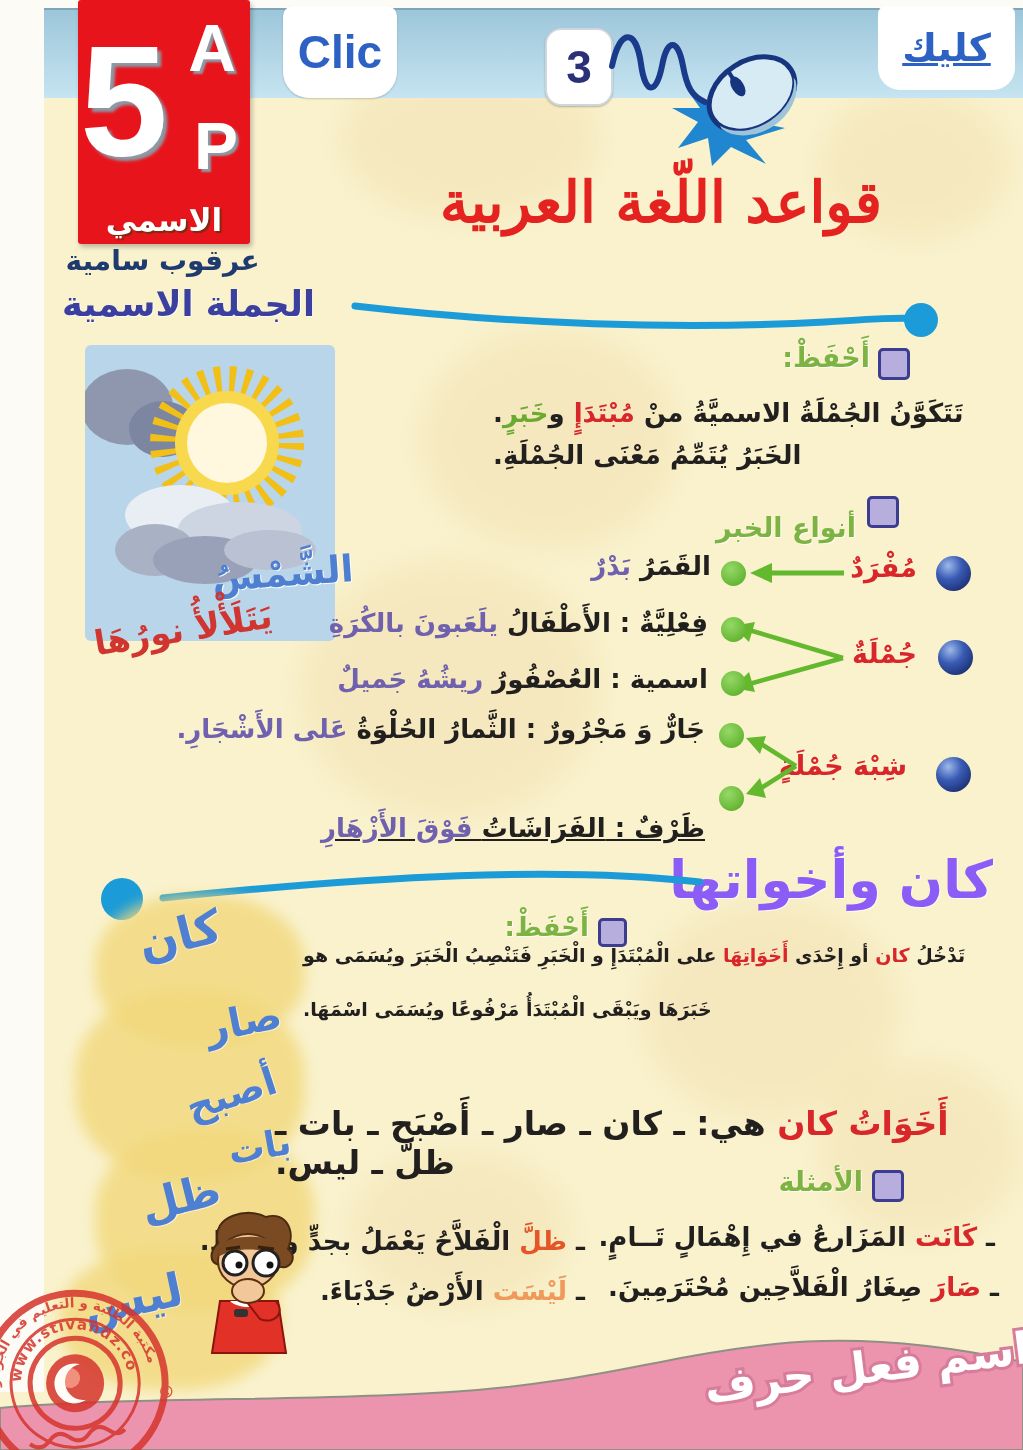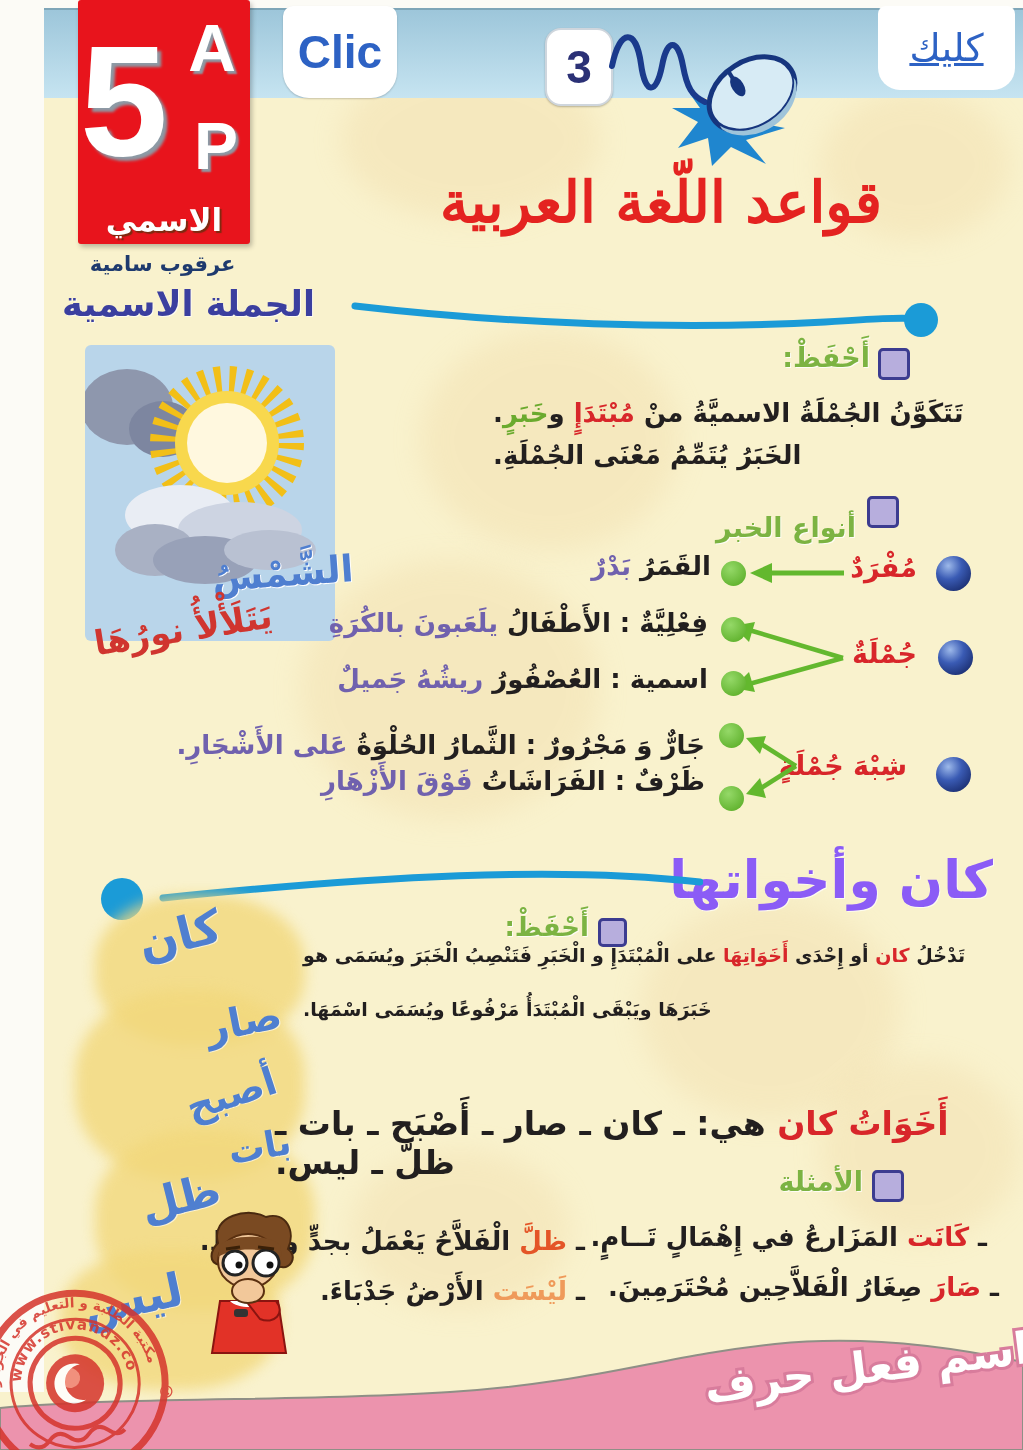--- a/index.html
+++ b/index.html
@@ -15,39 +15,39 @@
   .margin-left{position:absolute;left:0;top:0;width:44px;height:1392px;background:#fcfbf6;}
   .top-strip{position:absolute;left:0;top:0;width:1023px;height:8px;background:#fcfbf6;}
   .band{position:absolute;left:44px;top:8px;right:0;height:88px;
         background:linear-gradient(#9dc6da,#c6e4f1);border-top:2px solid #7fa6b8;}
   .clic-box{position:absolute;left:283px;top:6px;width:114px;height:92px;background:#fff;
             border-radius:10px 10px 26px 26px;box-shadow:0 1px 2px rgba(0,0,0,.2);
             display:flex;align-items:center;justify-content:center;}
   .clic-text{font-family:"Liberation Sans",sans-serif;font-weight:bold;font-size:46px;color:#2d62c4;}
   .klik-box{position:absolute;left:878px;top:6px;width:137px;height:84px;background:#fff;
             border-radius:8px 8px 22px 22px;display:flex;align-items:center;justify-content:center;}
-  .klik-text{font-size:38px;font-weight:normal;color:#2d62c4;text-decoration:underline;}
+  .klik-text{font-size:38px;font-weight:bold;color:#2d62c4;text-decoration:underline;}
   .badge3{position:absolute;left:545px;top:28px;width:64px;height:74px;background:#fff;
           border:2px solid #cfd6dd;border-radius:16px;display:flex;align-items:center;justify-content:center;
           box-shadow:0 1px 2px rgba(0,0,0,.25);}
   .badge3 span{font-family:"Liberation Sans",sans-serif;font-weight:900;font-size:46px;color:#2b3176;}
 
   
   .logo{position:absolute;left:78px;top:0;width:172px;height:244px;background:#e8141c;
         border-radius:3px;box-shadow:2px 3px 5px rgba(0,0,0,.25);}
   .logo .digit{position:absolute;left:2px;top:6px;font-family:"Liberation Sans",sans-serif;
         font-weight:900;font-size:158px;line-height:1.2;color:#fff;text-shadow:4px 4px 3px #8d9aa5;}
   .logo .lA{position:absolute;right:14px;top:10px;font-family:"Liberation Sans",sans-serif;
         font-weight:900;font-size:66px;color:#fff;text-shadow:3px 3px 2px #8d9aa5;}
   .logo .lP{position:absolute;right:12px;top:108px;font-family:"Liberation Sans",sans-serif;
         font-weight:900;font-size:66px;color:#fff;text-shadow:3px 3px 2px #8d9aa5;}
   .logo .level{position:absolute;left:0;right:0;bottom:6px;text-align:center;font-size:31px;
         font-weight:bold;color:#fff;text-shadow:2px 2px 1px #7d2a10;}
-  .author{position:absolute;left:60px;top:252px;width:205px;text-align:center;
-        font-size:21px;font-weight:bold;color:#1e3a6e;}
+  .author{position:absolute;left:60px;top:244px;width:205px;text-align:center;
+        font-size:28px;font-weight:bold;color:#1e3a6e;}
 
   .title{position:absolute;left:330px;top:168px;width:662px;text-align:center;
         font-family:"DejaVu Serif",serif;font-size:57px;font-weight:bold;color:#e42320;}
 
   .sec-head{font-weight:bold;color:#3b3f9f;text-shadow:1px 1px 0 rgba(255,255,255,.7);}
   .h-jumla{left:62px;top:284px;font-size:35px;}
   .h-kana{right:30px;top:850px;font-size:52px;color:#8b5cf6;}
 
   .green-label{color:#7cb342;font-weight:bold;font-size:27px;text-shadow:1px 1px 0 rgba(255,255,255,.8);}
   .psq{position:absolute;width:26px;height:26px;background:#b7aedd;border:3px solid #3c3c90;border-radius:5px;}
@@ -188,24 +188,24 @@
   <div class="sphere" style="left:936px;top:757px;"></div>
   <div class="abs body-text red ar" style="right:116px;top:750px;font-size:27px;margin-left:24px;">شِبْهَ جُمْلَةٍ</div>
   <svg class="abs" style="left:744px;top:730px;width:58px;height:72px;" viewBox="0 0 58 72">
     <line x1="52" y1="36" x2="14" y2="12" stroke="#63b82e" stroke-width="4.5"></line>
     <line x1="52" y1="36" x2="14" y2="60" stroke="#63b82e" stroke-width="4.5"></line>
     <polygon points="2,8 22,6 16,24" fill="#63b82e"></polygon>
     <polygon points="2,64 16,48 22,68" fill="#63b82e"></polygon>
   </svg>
   <div class="gdot" style="left:719px;top:723px;"></div>
   <div class="gdot" style="left:719px;top:786px;"></div>
-  <div class="abs body-text ar" style="right:318px;top:730px;white-space:nowrap;">
+  <div class="abs body-text ar" style="right:318px;top:714px;white-space:nowrap;">
     <span>جَارٌّ وَ مَجْرُورٌ : </span><span>الثَّمارُ الحُلْوَةُ</span><span class="purple"> عَلى الأَشْجَارِ.</span>
   </div>
-  <div class="abs body-text ar" style="right:318px;top:766px;white-space:nowrap;">
+  <div class="abs body-text ar" style="right:318px;top:813px;white-space:nowrap;text-decoration:underline;">
     <span>ظَرْفٌ : </span><span>الفَرَاشَاتُ</span><span class="purple"> فَوْقَ الأَزْهَارِ</span>
   </div>
 
   <div class="abs sec-head h-kana ar">كان وأخواتها</div>
   <svg class="abs" style="left:88px;top:858px;width:615px;height:66px;" viewBox="0 0 615 66">
     <path d="M612,24 C470,8 290,18 75,40" fill="none" stroke="#1b9bd7" stroke-width="7" stroke-linecap="round"></path>
     <circle cx="34" cy="41" r="21" fill="#1b9bd7"></circle>
   </svg>
 
   <div class="yblob" style="left:95px;top:895px;width:210px;height:150px;"></div>
@@ -227,21 +227,21 @@
     <span>تَدْخُلُ </span><span class="red">كان</span><span> أو إِحْدَى </span><span class="red">أَخَوَاتِهَا</span><span> على الْمُبْتَدَإِ و الْخَبَرِ فَتَنْصِبُ الْخَبَرَ ويُسَمَى هو خَبَرَهَا ويَبْقَى الْمُبْتَدَأُ مَرْفُوعًا ويُسَمَى اسْمَهَا.</span>
   </div>
 
   <div class="abs body-text ar" style="right:28px;top:1104px;width:720px;font-size:33px;">
     <span class="red">أَخَوَاتُ كان</span><span> هي: ـ كان ـ صار ـ أَصْبَح ـ بات ـ ظلَّ ـ ليس.</span>
   </div>
 
   <div class="psq" style="left:872px;top:1170px;"></div>
   <div class="abs green-label ar" style="right:160px;top:1166px;">الأمثلة</div>
 
-  <div class="abs body-text ar" style="right:36px;top:1222px;white-space:nowrap;">
+  <div class="abs body-text ar" style="right:28px;top:1222px;white-space:nowrap;">
     <span>ـ </span><span class="red">كَانَت</span><span> المَزَارعُ في إِهْمَالٍ تَــامٍ.</span>
   </div>
   <div class="abs body-text ar" style="right:24px;top:1272px;white-space:nowrap;">
     <span>ـ </span><span class="red">صَارَ</span><span> صِغَارُ الْفَلاَّحِين مُحْتَرَمِينَ.</span>
   </div>
 
   <div class="abs body-text ar" style="right:438px;top:1226px;white-space:nowrap;">
     <span>ـ </span><span class="orange">ظلَّ</span><span> الْفَلاَّحُ يَعْمَلُ بجدٍّ ونَشَاطٍ.</span>
   </div>
   <div class="abs body-text ar" style="right:438px;top:1276px;white-space:nowrap;">

